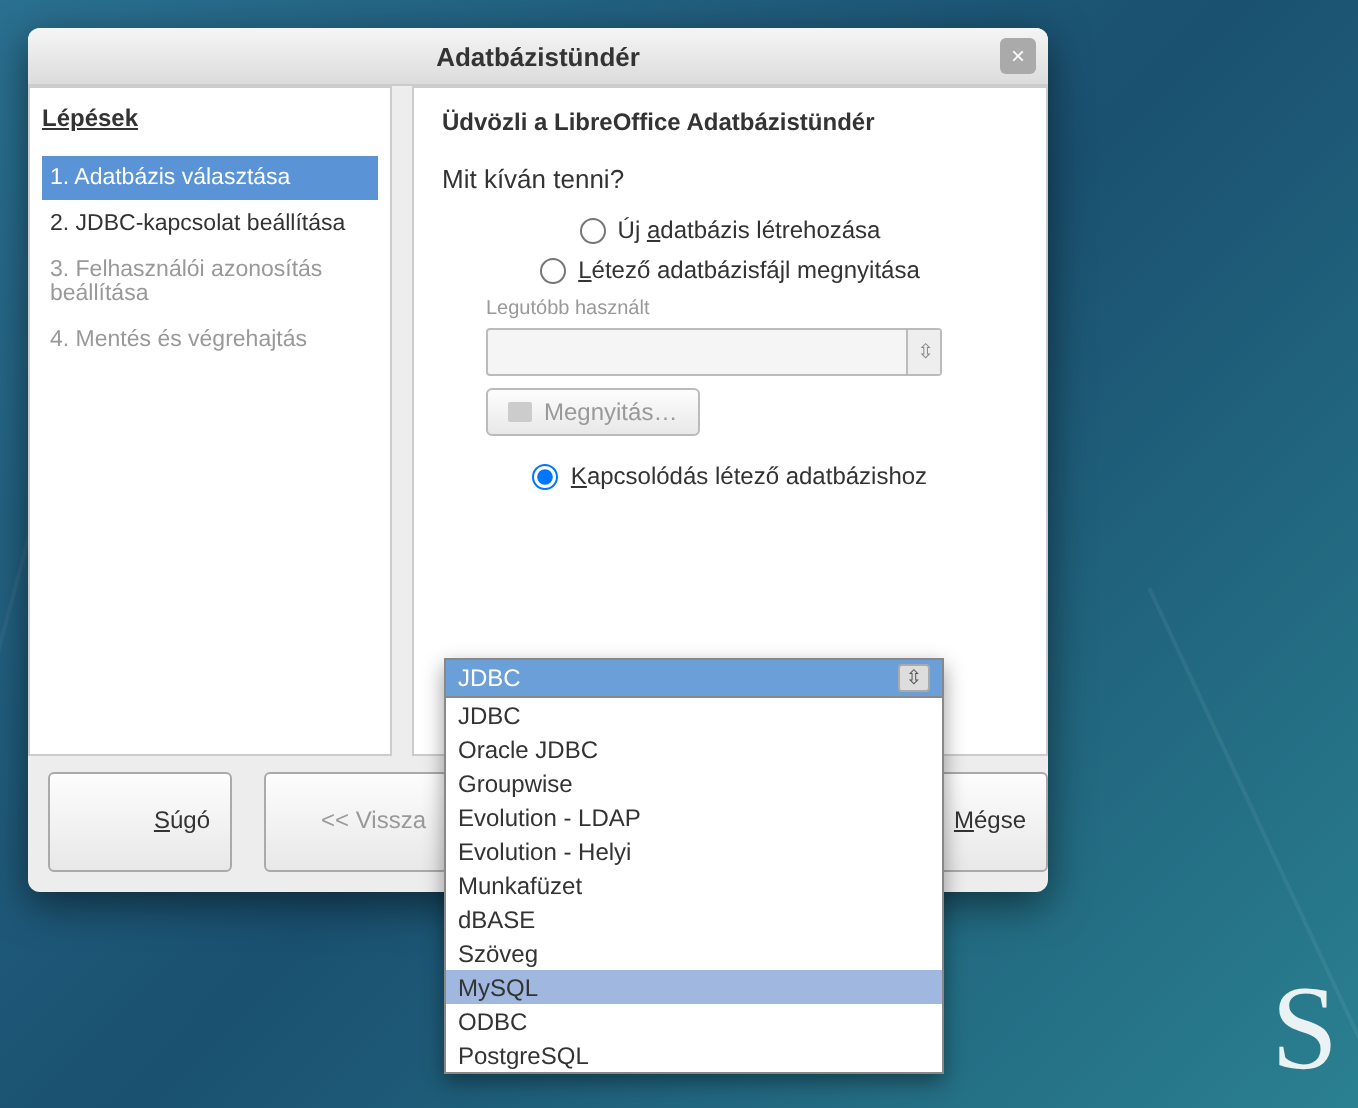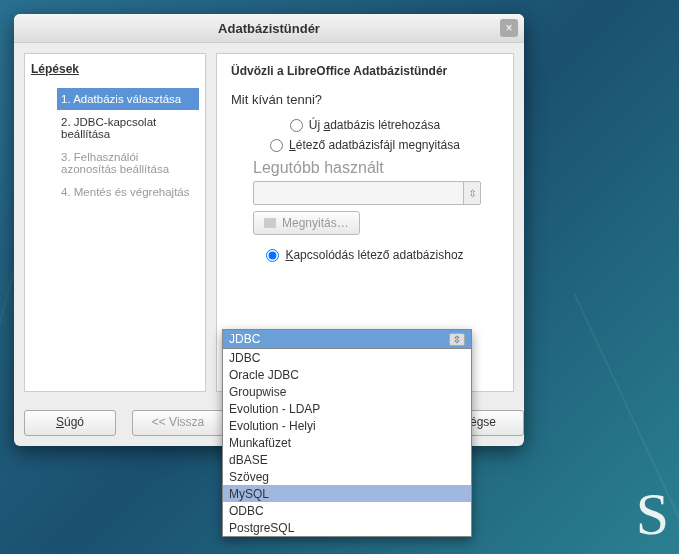--- a/index.html
+++ b/index.html
@@ -79,40 +79,38 @@
   border-radius: 3px;
   color: #fff;
   font-size: 12px;
   line-height: 18px;
   text-align: center;
   cursor: pointer;
 }
 .content {
   flex: 1;
   display: flex;
-  padding: 10px;
   gap: 10px;
 }
 .sidebar {
   width: 168px;
   background: #fff;
   border: 1px solid #ccc;
   padding: 8px 6px;
 }
 .sidebar-head {
   font-weight: bold;
   text-decoration: underline;
   margin-bottom: 12px;
   font-size: 12px;
 }
 .step {
   padding: 5px 4px;
   font-size: 11.5px;
   margin-bottom: 1px;
-  margin-left: 26px;
 }
 .step.active {
   background: #5a94d6;
   color: #fff;
 }
 .step.disabled {
   color: #999;
 }
 .main {
   flex: 1;
@@ -145,21 +143,21 @@
 }
 .radio-row input { margin: 0; }
 .u { text-decoration: underline; }
 .sub-block {
   margin-left: 22px;
   margin-top: 4px;
   margin-bottom: 10px;
 }
 .sub-label {
   color: #999;
-  font-size: 16px;
+  font-size: 10px;
   margin-bottom: 4px;
 }
 .combo {
   width: 220px;
   height: 22px;
   border: 1px solid #bbb;
   background: #f5f5f5;
   border-radius: 2px;
   display: flex;
   align-items: center;
@@ -242,24 +240,24 @@
   padding: 8px 10px 10px;
   display: flex;
   gap: 8px;
   align-items: center;
 }
 .btn {
   height: 24px;
   border: 1px solid #aaa;
   background: linear-gradient(#fdfdfd, #e8e8e8);
   border-radius: 3px;
-  padding: 0 10px;
+  padding: 12px 10px;
   font-size: 12px;
   min-width: 70px;
-  text-align: center;
+  text-align: right;
   line-height: 22px;
   cursor: pointer;
 }
 .btn.disabled { color: #999; }
 .spacer { flex: 1; }
 </style>
 </head>
 <body>
 
 <div class="bg-lines"></div>

